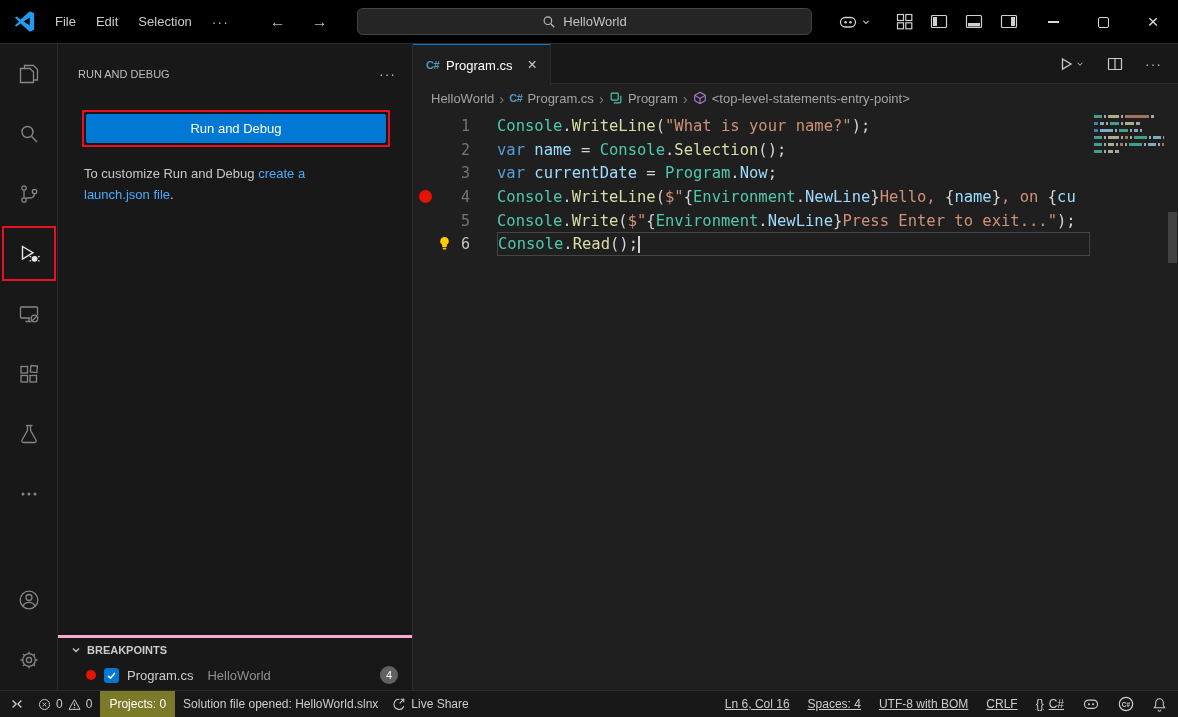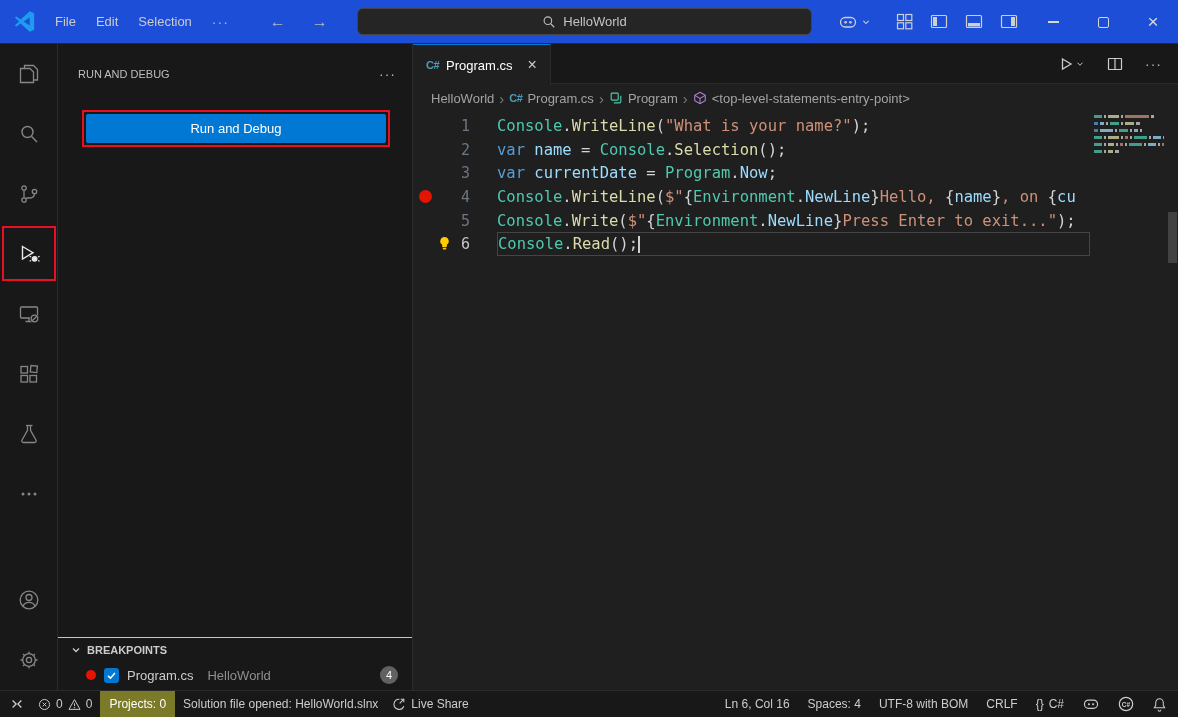--- a/index.html
+++ b/index.html
@@ -1,20 +1,20 @@
 <!DOCTYPE html>
 <html style="--accent: #0078d4; --link: #4daafc; --annotation: #e81123; --breakpoint: #e51400; --warning_bg: #7a7a29; --badge_bg: #616161; --csharp_blue: #519aba; --lightbulb: #ffcc00; --tok_keyword: #569cd6; --tok_class: #4ec9b0; --tok_method: #dcdcaa; --tok_string: #ce9178; --tok_variable: #9cdcfe; --tok_punct: #d4d4d4;"><head>
 <meta charset="utf-8">
 <style>
   * { margin:0; padding:0; box-sizing:border-box; }
   html,body { width:1178px; height:717px; overflow:hidden; }
   body { font-family:"Liberation Sans","DejaVu Sans",sans-serif; background:#1f1f1f; color:#ccc; position:relative; }
 
   
-  .titlebar { height:44px; background:#1d4ed8; border-bottom:1px solid #2b2b2b; display:flex; align-items:center; position:relative; }
+  .titlebar { height:44px; background:#000000; border-bottom:1px solid #2b2b2b; display:flex; align-items:center; position:relative; }
   .logo { margin:0 10px 0 14px; display:flex; }
   .menus { display:flex; align-items:center; font-size:13px; color:#cccccc; }
   .menu { padding:5px 10px; border-radius:5px; cursor:default; }
   .nav-arrow { font-size:16px; color:#b8b8b8; padding:0 13px; }
   .nav-back { margin-left:18px; }
   .searchbox { position:absolute; left:50%; top:8px; transform:translateX(-51%); width:455px; height:27px;
     background:#252525; border:1px solid #454545; border-radius:6px; display:flex; align-items:center; justify-content:center;
     gap:7px; font-size:13px; color:#c4c4c4; }
   .tb-right { position:absolute; right:160px; display:flex; align-items:center; gap:17px; color:#cfcfcf; }
   .copilot-wrap { position:absolute; right:306px; display:flex; align-items:center; gap:2px; color:#cfcfcf; }
@@ -35,21 +35,21 @@
   .sidebar { width:355px; background:#181818; border-right:1px solid #2b2b2b; display:flex; flex-direction:column; font-size:13px; }
   .sb-header { height:45px; padding:14px 16px 0 20px; display:flex; justify-content:space-between; align-items:center; font-size:11px; color:#bfbfbf; }
   .dots { color:#b4b4b4; font-size:14px; letter-spacing:1px; }
   .section-row { height:24px; display:flex; align-items:center; gap:3px; padding-left:10px; font-size:11px; font-weight:700; color:#cccccc; }
   .btn-wrap { margin:25px 26px 0 28px; position:relative; }
   .btn-wrap::after { content:""; position:absolute; inset:-4px -4px; border:2.5px solid var(--annotation,#e81123); pointer-events:none; }
   .run-btn { width:100%; height:29px; background:var(--accent,#0078d4); border:none; border-radius:2px; color:#ffffff; font-size:13px; font-family:inherit; cursor:pointer; }
   .hint { margin:20px 24px 0 26px; max-width:287px; line-height:21px; color:#c8c8c8; }
   .hint + .hint { margin-top:17px; }
   .hint a { color:var(--link,#4daafc); text-decoration:none; cursor:pointer; }
-  .bp-section { margin-top:auto; border-top:1px solid #f9a8d4; padding-bottom:2px; }
+  .bp-section { margin-top:auto; border-top:3px solid #f9a8d4; padding-bottom:2px; }
   .bp-row { height:26px; display:flex; align-items:center; gap:8px; padding:0 14px 0 28px; }
   .bp-dot-sm { width:10px; height:10px; border-radius:50%; background:var(--breakpoint,#e51400); flex:none; }
   .bp-check { width:15px; height:15px; background:var(--accent,#0078d4); border-radius:3px; display:flex; align-items:center; justify-content:center; flex:none; }
   .bp-file { color:#cccccc; }
   .bp-proj { color:#8f8f8f; margin-left:6px; }
   .bp-badge { margin-left:auto; min-width:18px; height:18px; border-radius:50%; background:var(--badge_bg,#616161); color:#fff; font-size:11px; display:flex; align-items:center; justify-content:center; }
 
   
   .editor { flex:1; background:#1f1f1f; display:flex; flex-direction:column; min-width:0; }
   .tabbar { height:40px; background:#181818; border-bottom:1px solid #2b2b2b; display:flex; }
@@ -86,21 +86,21 @@
 
   .minimap { position:absolute; top:0; right:14px; width:74px; bottom:0; background:#1f1f1f; z-index:5; overflow:hidden; padding:3px 2px 0 4px; }
   .mini-row { display:flex; gap:2px; height:3px; margin-bottom:4px; }
   .mini-row span { height:3px; background:currentColor; opacity:0.75; flex:none; }
   .scroll-thumb { position:absolute; right:1px; top:100px; width:9px; height:51px; background:rgba(121,121,121,0.4); z-index:6; }
 
   
   .statusbar { height:27px; background:#181818; border-top:1px solid #2b2b2b; display:flex; align-items:center; justify-content:space-between; font-size:12px; color:#cccccc; padding:0 6px 0 4px; }
   .sb-l, .sb-r { display:flex; align-items:center; height:100%; }
   .sb-l { gap:2px; }
-  .sb-r { gap:8px; }
+  .sb-r { gap:8px;text-decoration:underline; }
   .sbi { height:100%; display:flex; align-items:center; gap:5px; padding:0 6px; }
   .sbi.projects { background:var(--warning_bg,#7a7a29); color:#ffffff; padding:0 9px; }
   .sb-r .sbi { padding:0 5px; }
 
   svg { display:block; }
 </style>
 </head>
 <body>
 
 <header class="titlebar">
@@ -248,20 +248,23 @@
   </aside>
 
   <aside class="sidebar">
     <div class="sb-header">
       <span>RUN AND DEBUG</span>
       <span class="dots">···</span>
     </div>
     <div class="btn-wrap">
       <button class="run-btn">Run and Debug</button>
     </div>
+    <p class="hint">
+      <span>To customize Run and Debug </span><a>create a launch.json file</a><span>.</span>
+    </p>
     <div class="bp-section">
       <div class="section-row">
         <svg width="16" height="16" viewBox="0 0 16 16" fill="none" stroke="#cccccc" stroke-width="1.3">
             <path d="M5 6.5 L8 9.5 L11 6.5"></path>
           </svg>
         <span>BREAKPOINTS</span>
       </div>
       <div class="bp-row">
         <span class="bp-dot-sm"></span>
         <span class="bp-check">

